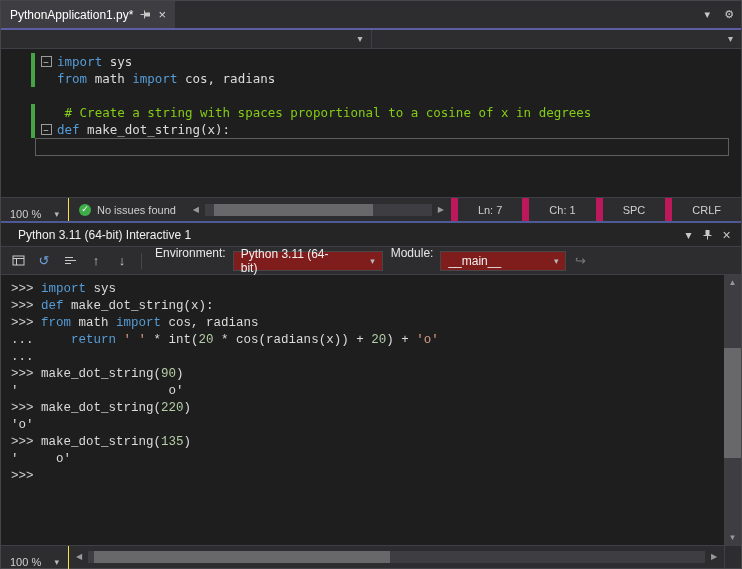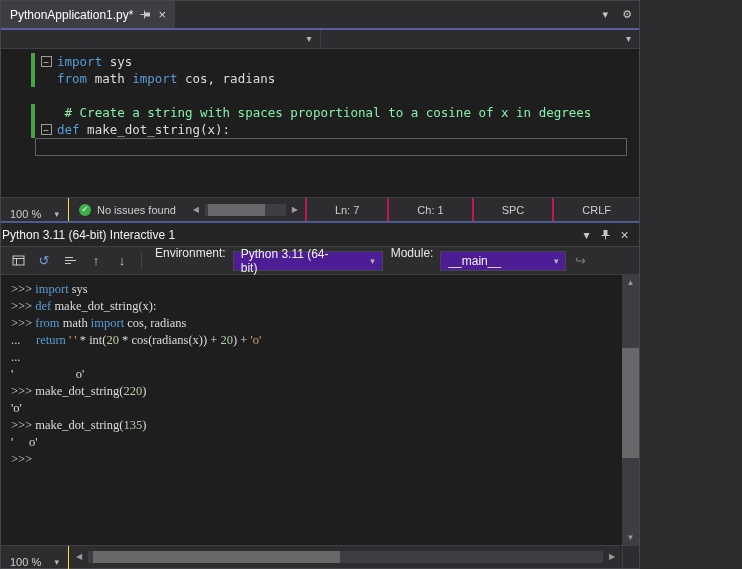--- a/index.html
+++ b/index.html
@@ -1,18 +1,18 @@
 <!DOCTYPE html>
 <html><head>
 <meta charset="utf-8">
 <style>
   *{box-sizing:border-box;margin:0;padding:0}
   html,body{width:742px;height:569px;overflow:hidden;background:#2d2d30;
     font-family:"Liberation Sans",sans-serif;}
-  .window{display:flex;flex-direction:column;width:640px;height:569px;
+  .window{display:flex;flex-direction:column;width:742px;height:569px;
     border:1px solid #46464a;background:#2d2d30}
 
   
   .tabstrip{height:27px;display:flex;align-items:stretch;background:#2d2d30}
   .tab{display:flex;align-items:center;gap:7px;background:#3e3e42;color:#ffffff;
     padding:0 9px;font-size:12px;cursor:default}
   .strip-spacer{flex:1}
   .strip-icon{display:flex;align-items:center;color:#c8c8c8;font-size:11px;padding:0 7px}
   .tab-underline{height:2px;background:#5d5da6}
 
@@ -30,67 +30,67 @@
   .g-bp{width:30px;flex:none}
   .g-change{width:4px;flex:none}
   .g-change.changed{background:#45a545}
   .g-outline{width:22px;flex:none;display:flex;align-items:center;justify-content:center}
   .collapse-box{width:11px;height:11px;border:1px solid #9b9b9b;color:#c8c8c8;
     font-size:9px;line-height:8px;display:flex;align-items:center;justify-content:center;
     background:#1e1e1e}
   .code{white-space:pre;color:#dcdcdc}
   .ed-row.current::after{content:"";position:absolute;left:34px;right:12px;top:0;
     height:16px;border:1px solid #5e5e63}
-  .tk-k{color:#569cd6}.tk-c{color:#86efac}.tk-s{color:#d69d85}
+  .tk-k{color:#569cd6}.tk-c{color:#84cc16}.tk-s{color:#d69d85}
   .tk-n{color:#b5cea8}.tk-t{color:#dcdcdc}.tk-p{color:#cfcfcf}
 
   
   .statusbar{height:24px;display:flex;align-items:stretch;background:#2d2d30;
     font-size:11px;color:#cfcfcf;border-top:1px solid #3f3f46}
   .zoom{width:68px;display:flex;align-items:center;justify-content:space-between;
     padding:16px 9px;border-right:1px solid #fde047}
   .zoom .arrow{color:#b8b8b8;font-size:9px}
   .issues{display:flex;align-items:center;gap:6px;padding:0 10px}
   .check{width:12px;height:12px;border-radius:50%;background:#3fae49;color:#fff;
     font-size:9px;line-height:1;display:flex;align-items:center;justify-content:center;flex:none}
   .hscroll{flex:1;display:flex;align-items:center;padding:0 3px;gap:2px;min-width:0}
   .sb-arrow{color:#999999;font-size:8px;width:14px;text-align:center;flex:none;line-height:1}
   .sb-track{flex:1;height:12px;background:#3e3e42;position:relative}
   .sb-thumb{position:absolute;top:0;height:12px;background:#68686b}
   .ed-h-thumb{left:4%;width:70%}
   .iw-h-thumb{left:1%;width:48%}
   .seg{display:flex;align-items:center;justify-content:center;
-    border-left:2px solid #be185d;padding:0 28px;min-width:42px}
+    border-left:7px solid #be185d;padding:0 20px;min-width:42px}
   .corner{width:17px;border-left:1px solid #3f3f46;background:#2d2d30}
 
   
   .panel-accent{height:2px;background:#4d5a96}
-  .iw-title{height:24px;display:flex;align-items:center;padding:0 5px 0 1px;
+  .iw-title{height:24px;display:flex;align-items:center;padding:0 5px 0 17px;
     background:#252526;color:#f1f1f1;font-size:12px;border-bottom:1px solid #3f3f46}
   .iw-title .spacer{flex:1}
   .ti-icon{width:19px;height:18px;display:flex;align-items:center;justify-content:center;
     color:#c8c8c8;font-size:12px}
   .iw-toolbar{height:28px;display:flex;align-items:center;gap:2px;padding:0 5px;
     background:#2d2d30;border-bottom:1px solid #3f3f46;font-size:12px;color:#e8e8e8}
   .tb-btn{width:24px;height:22px;display:flex;align-items:center;justify-content:center;
     color:#c8c8c8;font-size:13px}
   .tb-btn.blue{color:#6ea1d8}
   .tb-btn.dim{color:#7a7a7a}
   .tb-sep{width:1px;height:16px;background:#46464a;margin:0 5px}
   .tb-label{margin:0 5px 16px 6px;color:#e8e8e8}
   .combo{height:20px;display:flex;align-items:center;justify-content:space-between;
-    background:#4c1d95;border:1px solid #46464a;padding:0 7px;color:#f0f0f0;gap:25px}
+    background:#7f1d1d;border:1px solid #46464a;padding:0 7px;color:#f0f0f0;gap:25px}
   .combo .arrow{color:#b8b8b8;font-size:9px}
   .combo.env{width:150px}
   .combo.mod{width:126px}
 
   
   .repl-wrap{flex:1;display:flex;background:#1e1e1e;min-height:0}
   .repl{flex:1;padding:6px 0 16px 10px;overflow:hidden;
-    font-family:Liberation Serif, serif;font-size:12.5px;line-height:17px}
+    font-family:Liberation Mono, monospace;font-size:12.5px;line-height:17px}
   .repl-line{height:17px;white-space:pre}
   .vscroll{width:17px;background:#3e3e42;display:flex;flex-direction:column}
   .vscroll .sb-arrow{width:17px;height:15px;display:flex;align-items:center;
     justify-content:center;flex:none}
   .sb-vtrack{flex:1;position:relative}
   .sb-vthumb{position:absolute;left:0;width:17px;top:24%;height:46%;background:#68686b}
 
   svg{display:block}
 </style>
 </head>
@@ -241,20 +241,21 @@
   </div>
 
   <div class="repl-wrap">
     <div class="repl">
       <div>
           <div class="repl-line"><span class="code"><span class="tk-p">&gt;&gt;&gt; </span><span class="tk-k">import</span><span class="tk-t"> sys</span></span></div>
           <div class="repl-line"><span class="code"><span class="tk-p">&gt;&gt;&gt; </span><span class="tk-k">def</span><span class="tk-t"> make_dot_string(x):</span></span></div>
           <div class="repl-line"><span class="code"><span class="tk-p">&gt;&gt;&gt; </span><span class="tk-k">from</span><span class="tk-t"> math </span><span class="tk-k">import</span><span class="tk-t"> cos, radians</span></span></div>
           <div class="repl-line"><span class="code"><span class="tk-p">... </span><span class="tk-t">    </span><span class="tk-k">return</span><span class="tk-t"> </span><span class="tk-s">' '</span><span class="tk-t"> * int(</span><span class="tk-n">20</span><span class="tk-t"> * cos(radians(x)) + </span><span class="tk-n">20</span><span class="tk-t">) + </span><span class="tk-s">'o'</span></span></div>
           <div class="repl-line"><span class="code"><span class="tk-p">...</span></span></div>
+          <div class="repl-line"><span class="code"><span class="tk-p">&gt;&gt;&gt; </span><span class="tk-t">make_dot_string(</span><span class="tk-n">90</span><span class="tk-t">)</span></span></div>
           <div class="repl-line"><span class="code"><span class="tk-t">'                    o'</span></span></div>
           <div class="repl-line"><span class="code"><span class="tk-p">&gt;&gt;&gt; </span><span class="tk-t">make_dot_string(</span><span class="tk-n">220</span><span class="tk-t">)</span></span></div>
           <div class="repl-line"><span class="code"><span class="tk-t">'o'</span></span></div>
           <div class="repl-line"><span class="code"><span class="tk-p">&gt;&gt;&gt; </span><span class="tk-t">make_dot_string(</span><span class="tk-n">135</span><span class="tk-t">)</span></span></div>
           <div class="repl-line"><span class="code"><span class="tk-t">'     o'</span></span></div>
           <div class="repl-line"><span class="code"><span class="tk-p">&gt;&gt;&gt;</span></span></div>
         </div>
     </div>
     <div class="vscroll">
       <span class="sb-arrow">▲</span>

